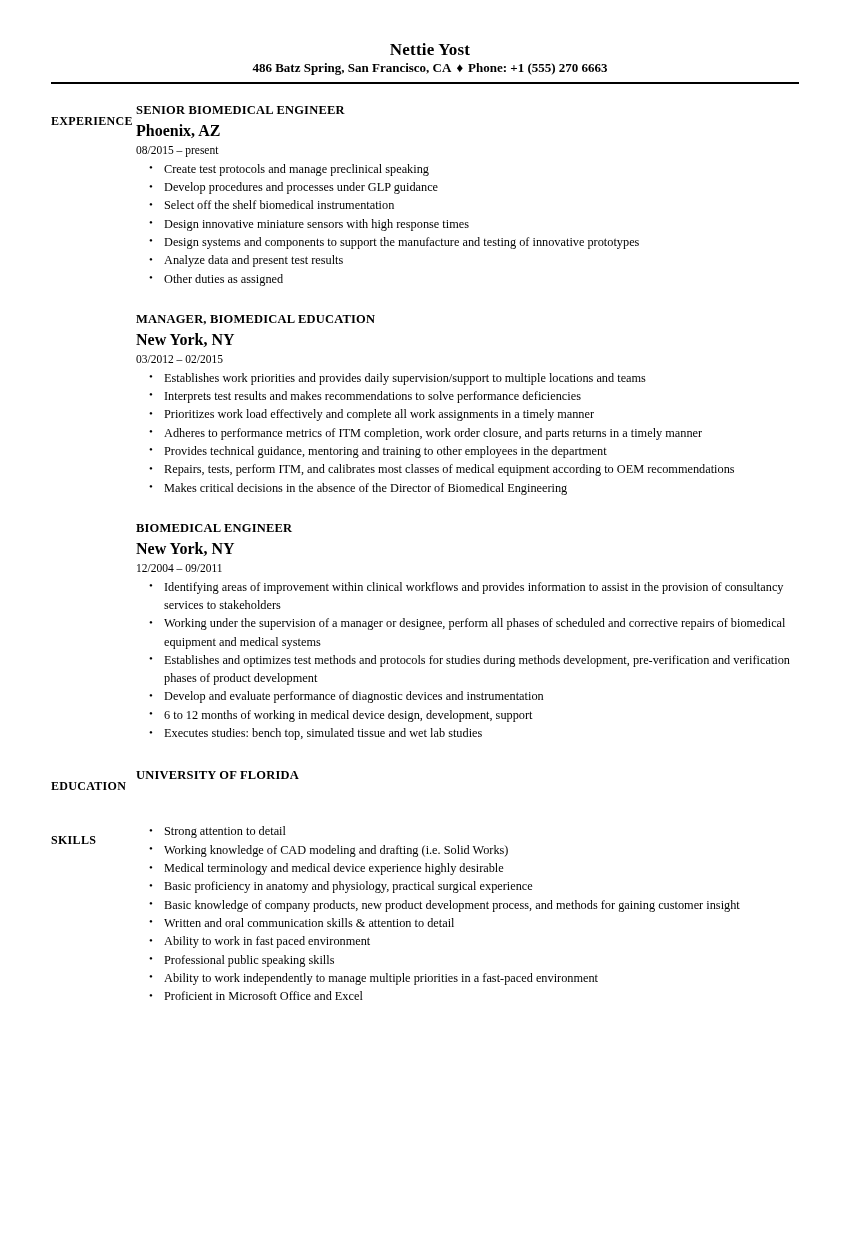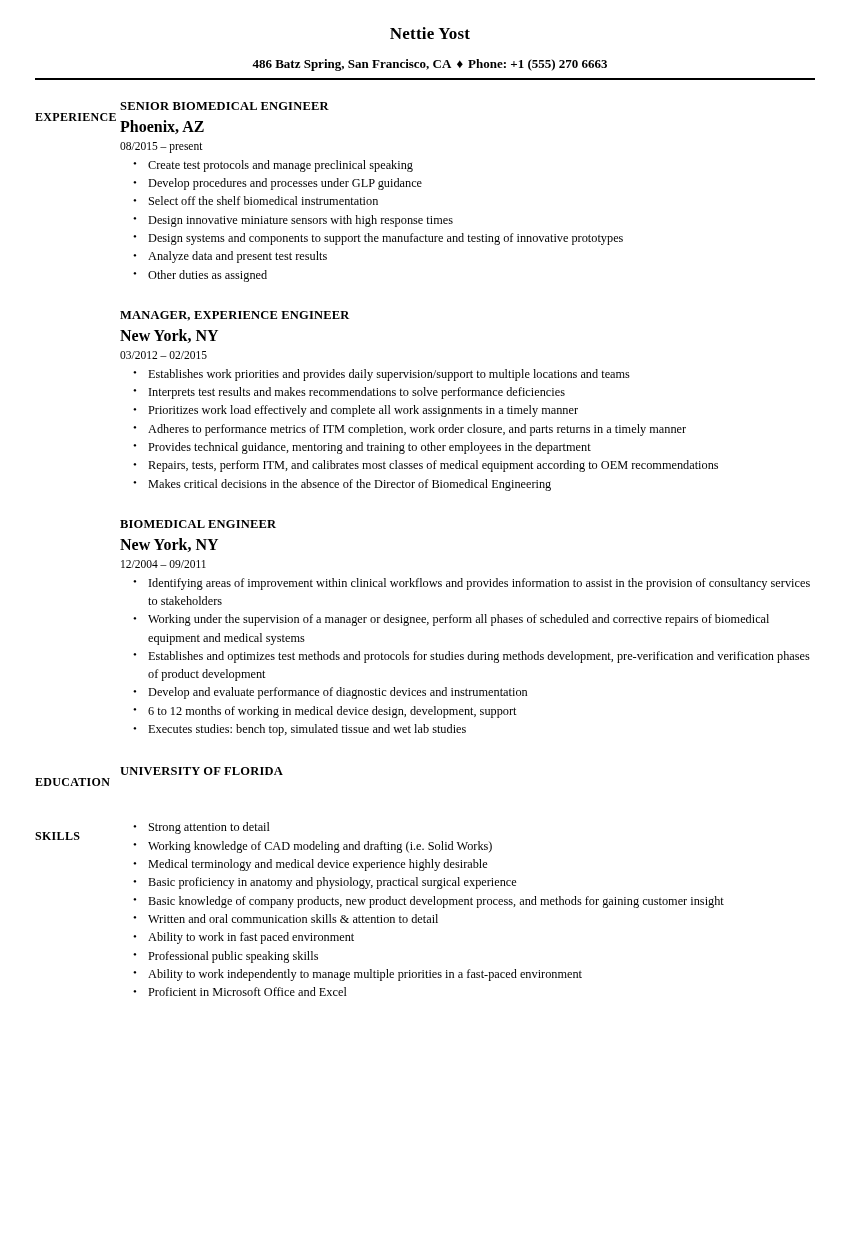--- a/index.html
+++ b/index.html
@@ -5,36 +5,35 @@
   * { box-sizing: border-box; }
   html, body { margin: 0; padding: 0; }
   body {
     width: 860px;
     height: 1240px;
     background: #ffffff;
     font-family: "Liberation Serif", "DejaVu Serif", serif;
     color: #000000;
     -webkit-font-smoothing: none;
   }
-  .page { position: relative; width: 860px; height: 1188px; padding: 0; font-family: Liberation Serif, serif; }
+  .page { position: relative; width: 860px; height: 1188px; padding: 16px; font-family: Liberation Serif, serif; }
 
   
   .hdr { padding-top: 24px; }
   .hdr-name {
     text-align: center;
     font-size: 17px;
     font-weight: bold;
     letter-spacing: 0.2px;
     line-height: 1.2;
   }
   .hdr-contact {
     text-align: center;
     font-size: 13px;
     font-weight: bold;
-    margin-top: 12px;
     line-height: 1.2;
   }
   .hdr-contact .sep { padding: 0 5px; }
   .rule {
     height: 0;
     border-top: 2.5px solid #000;
     margin: 6px 45px 0 35px;
   }
 
   
@@ -137,21 +136,21 @@
           <li>Design innovative miniature sensors with high response times</li>
           <li>Design systems and components to support the manufacture and testing of innovative prototypes</li>
           <li>Analyze data and present test results</li>
           <li>Other duties as assigned</li>
         </ul>
       </div>
 
       <div class="sp-job"></div>
 
       <div class="job">
-        <div class="job-title">MANAGER, EXPERIENCE ENGINEER</div>
+        <div class="job-title">MANAGER, BIOMEDICAL EDUCATION</div>
         <div class="job-loc">New York, NY</div>
         <div class="job-dates">03/2012 – 02/2015</div>
         <ul class="bullets">
           <li>Establishes work priorities and provides daily supervision/support to multiple locations and teams</li>
           <li>Interprets test results and makes recommendations to solve performance deficiencies</li>
           <li>Prioritizes work load effectively and complete all work assignments in a timely manner</li>
           <li>Adheres to performance metrics of ITM completion, work order closure, and parts returns in a timely manner</li>
           <li>Provides technical guidance, mentoring and training to other employees in the department</li>
           <li>Repairs, tests, perform ITM, and calibrates most classes of medical equipment according to OEM recommendations</li>
           <li>Makes critical decisions in the absence of the Director of Biomedical Engineering</li>

